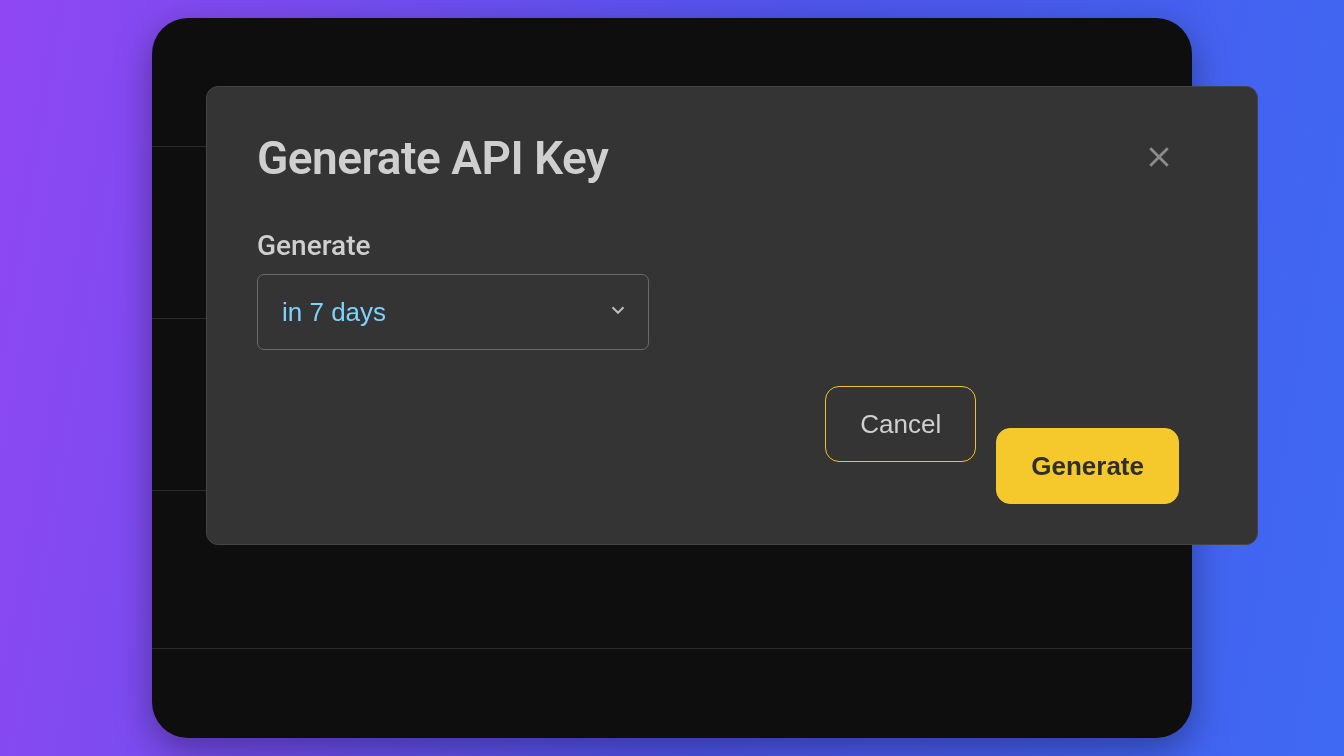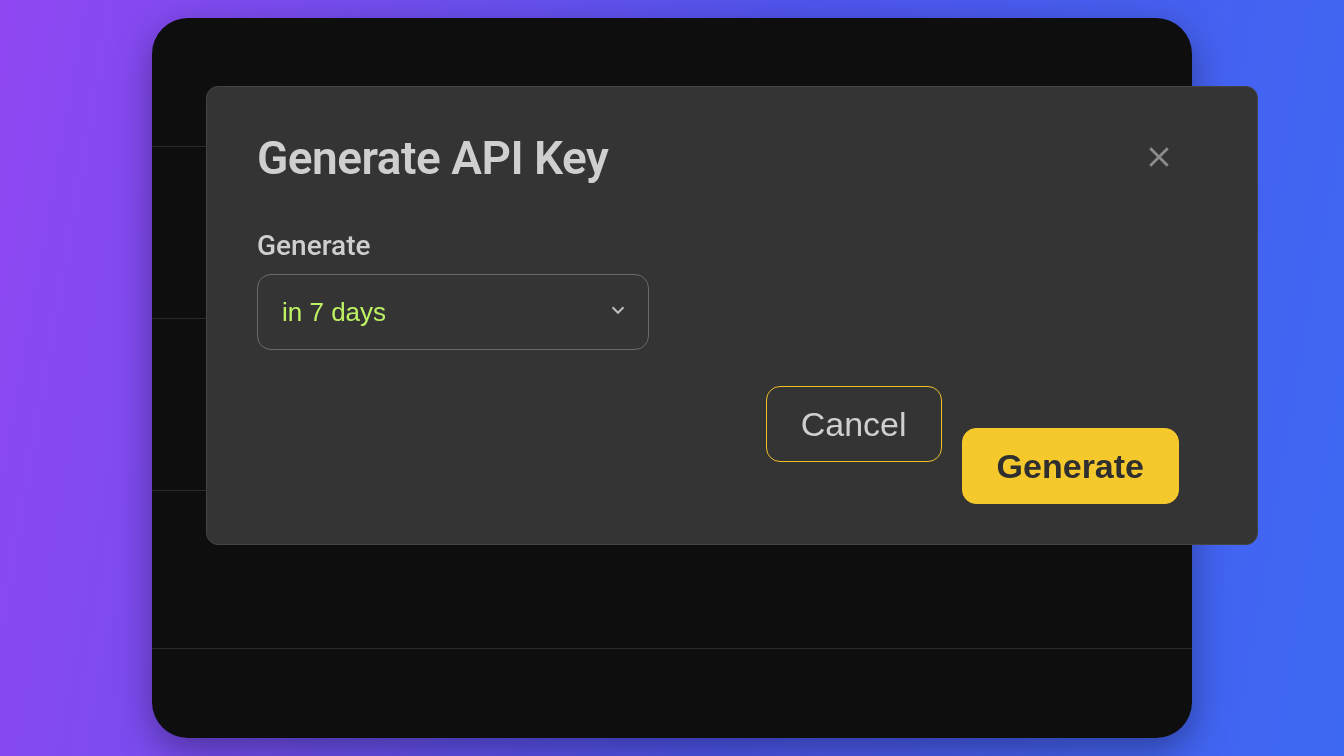--- a/index.html
+++ b/index.html
@@ -107,22 +107,22 @@
     .select-wrap {
       position: relative;
       width: 392px;
       height: 76px;
     }
     .select-input {
       width: 100%;
       height: 100%;
       background: transparent;
       border: 1.5px solid #6a6a6a;
-      border-radius: 14px;
-      color: #bef264;
+      border-radius: 7px;
+      color: #7dd3fc;
       font-size: 26px;
       padding: 0 52px 0 24px;
       appearance: none;
       -webkit-appearance: none;
       outline: none;
       cursor: pointer;
     }
     .chevron {
       position: absolute;
       right: 20px;
@@ -142,21 +142,21 @@
     .actions {
       display: flex;
       justify-content: flex-end;
       gap: 20px;
       margin-top: 24px;
     }
     .btn {
       height: 76px;
       padding: 0 34px;
       border-radius: 14px;
-      font-size: 34px;
+      font-size: 26px;
       font-weight: 500;
       cursor: pointer;
       display: inline-flex;
       align-items: center;
       justify-content: center;
     }
     .btn-secondary {
       background: transparent;
       color: #cfcfcf;
       border: 1.5px solid #f2c029;

